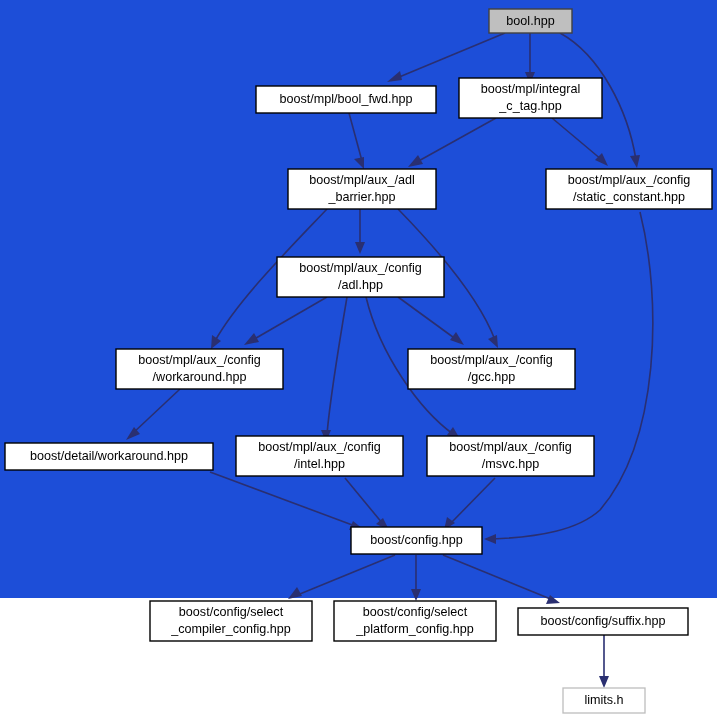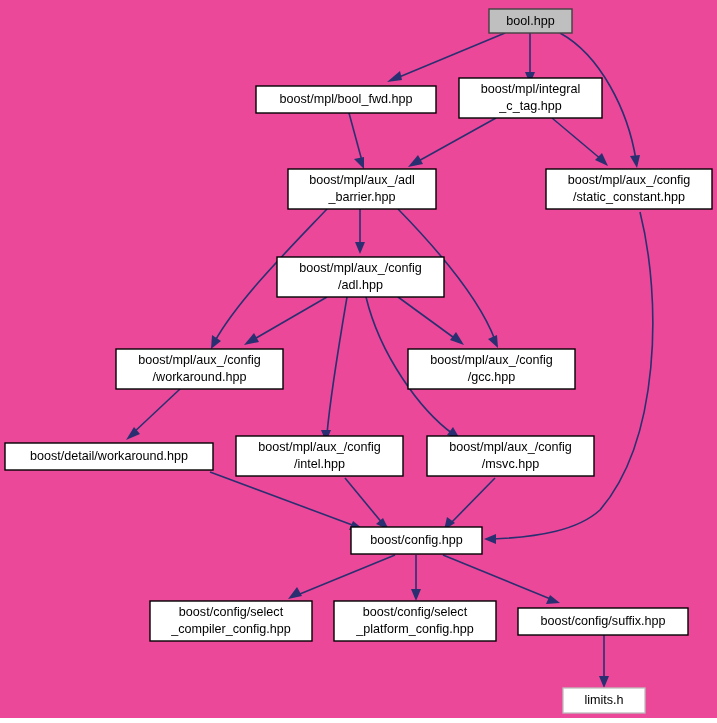--- a/index.html
+++ b/index.html
@@ -9,22 +9,22 @@
   }
   body {
     width: 717px;
     height: 723px;
     font-family: "Liberation Sans", sans-serif;
     overflow: hidden;
   }
   #graph-root {
     position: relative;
     width: 717px;
-    height: 718px;
-    background: #ec4899;
+    height: 598px;
+    background: #1d4ed8;
   }
   svg#graph-svg {
     position: absolute;
     top: 0;
     left: 0;
     width: 717px;
     height: 723px;
     display: block;
   }
   .node-box {

